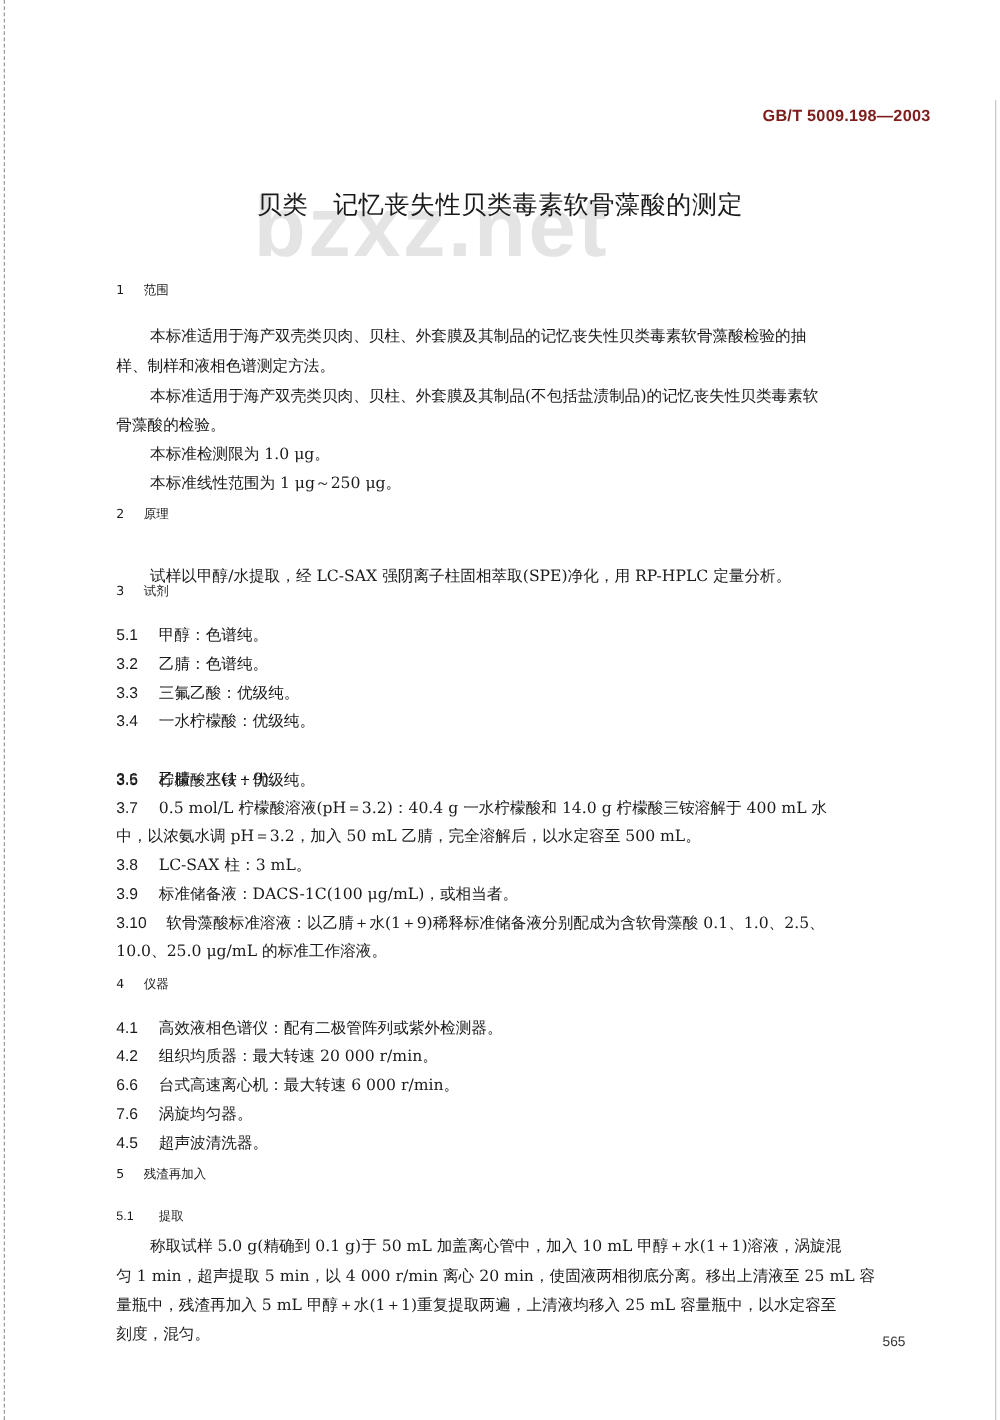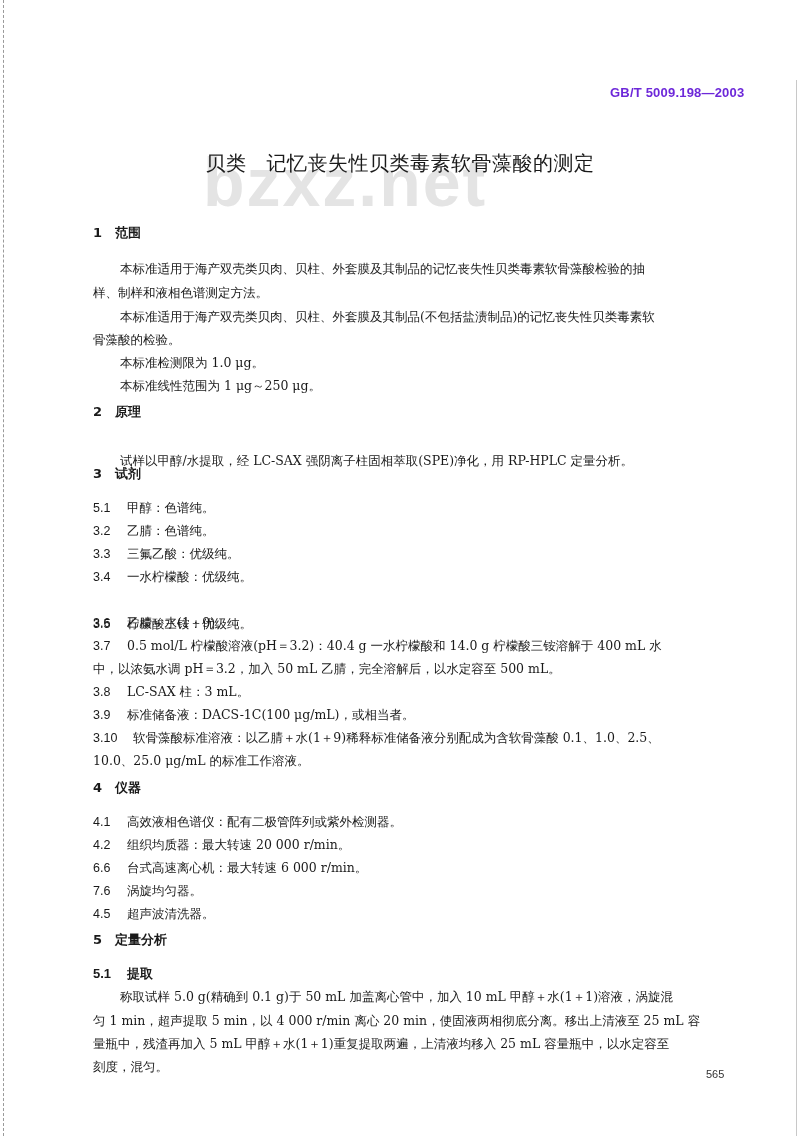--- a/index.html
+++ b/index.html
@@ -12,39 +12,39 @@
     position:absolute; left:3px; top:0; width:0; height:1136px;
     border-left:1px dashed #9a9a9a;
   }
   .right-edge {
     position:absolute; left:796px; top:80px; width:0; height:1056px;
     border-left:1px solid #c8c8c8;
   }
   .std-code {
     position:absolute; left:610px; top:85px;
     font-family:"Liberation Sans", sans-serif; font-weight:bold; font-size:13px;
-    letter-spacing:0.2px; color:#6d28d9;
+    letter-spacing:0.2px; color:#7f1d1d;
   }
   .watermark {
     position:absolute; left:203px; top:146px; width:350px; height:72px;
     font-family:"Liberation Sans", sans-serif; font-weight:bold;
     font-size:68px; line-height:72px; letter-spacing:2px;
     color:#e4e4e4; z-index:0;
   }
   .title {
     position:absolute; left:0; width:800px; top:150px; text-align:center;
     font-family:"DejaVu Sans", sans-serif; font-size:20px; color:#1a1a1a;
     z-index:1; letter-spacing:0.5px;
   }
   .title .t1 { margin-right:20px; }
   .line {
     position:absolute; left:93px; font-size:12.5px; white-space:nowrap;
     line-height:16px; z-index:1;
   }
-  .h { font-family:"DejaVu Sans", sans-serif; font-weight:bold; font-size:13px; }
+  .h { font-family:"DejaVu Sans", sans-serif; font-weight:normal; font-size:10px; }
   .h .num { display:inline-block; width:22px; }
   .indent { left:120px; }
   .num-item { display:inline-block; width:34px; font-family:"Liberation Sans", sans-serif; }
   .num-item-wide { display:inline-block; width:40px; font-family:"Liberation Sans", sans-serif; }
   .page-num {
     position:absolute; left:706px; top:1068px; font-size:11px;
     font-family:"Liberation Sans", sans-serif; color:#333;
   }
 </style>
 </head>
@@ -95,21 +95,21 @@
 <div class="line h" style="top:780px">
   <span class="num">4</span><span>仪器</span>
 </div>
 <div class="line" style="top:814px"><span class="num-item">4.1</span><span>高效液相色谱仪：配有二极管阵列或紫外检测器。</span></div>
 <div class="line" style="top:837px"><span class="num-item">4.2</span><span>组织均质器：最大转速 20 000 r/min。</span></div>
 <div class="line" style="top:860px"><span class="num-item">6.6</span><span>台式高速离心机：最大转速 6 000 r/min。</span></div>
 <div class="line" style="top:883px"><span class="num-item">7.6</span><span>涡旋均匀器。</span></div>
 <div class="line" style="top:906px"><span class="num-item">4.5</span><span>超声波清洗器。</span></div>
 
 <div class="line h" style="top:932px">
-  <span class="num">5</span><span>定量分析</span>
+  <span class="num">5</span><span>残渣再加入</span>
 </div>
 <div class="line h" style="top:966px">
   <span class="num-item">5.1</span><span>提取</span>
 </div>
 <div class="line indent" style="top:989px">称取试样 5.0 g(精确到 0.1 g)于 50 mL 加盖离心管中，加入 10 mL 甲醇＋水(1＋1)溶液，涡旋混</div>
 <div class="line" style="top:1013px">匀 1 min，超声提取 5 min，以 4 000 r/min 离心 20 min，使固液两相彻底分离。移出上清液至 25 mL 容</div>
 <div class="line" style="top:1036px">量瓶中，残渣再加入 5 mL 甲醇＋水(1＋1)重复提取两遍，上清液均移入 25 mL 容量瓶中，以水定容至</div>
 <div class="line" style="top:1059px">刻度，混匀。</div>
 
 <div class="page-num">565</div>

